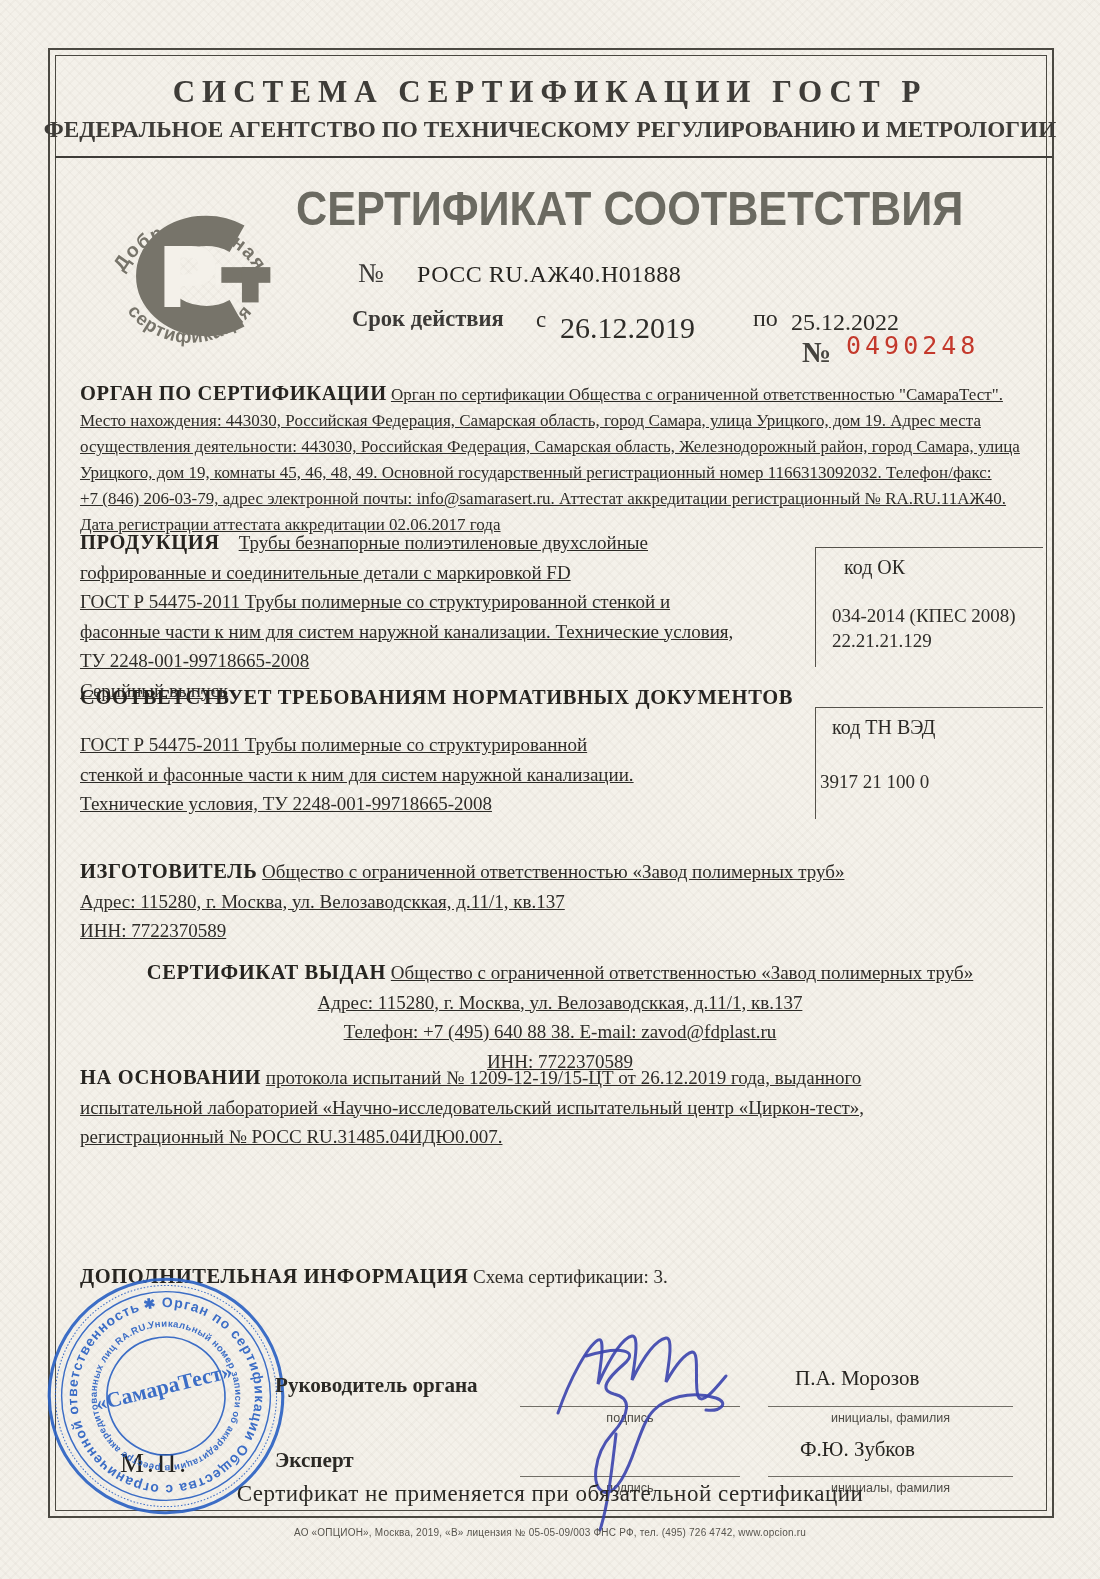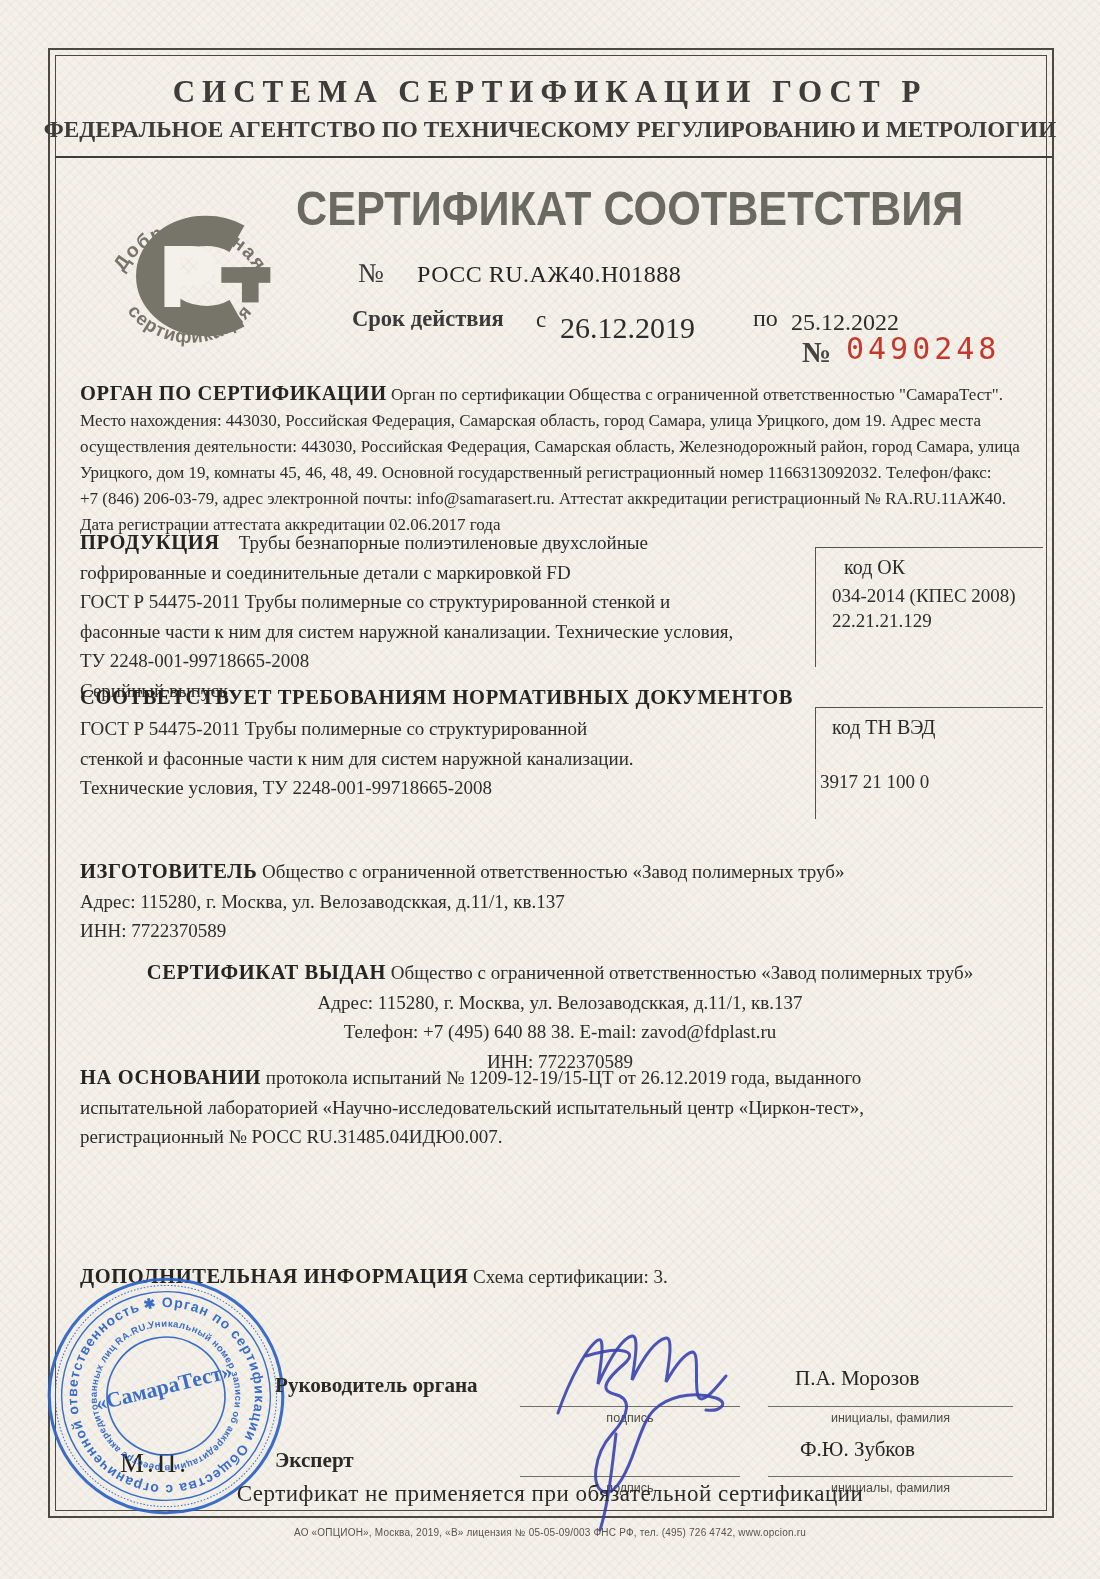--- a/index.html
+++ b/index.html
@@ -28,25 +28,25 @@
 
   .no-label  { position:absolute; left:358px; top:258px; font-size:27px; color:#3b3936; }
   .no-value  { position:absolute; left:417px; top:261px; font-size:24px; letter-spacing:0.5px; color:#262420; }
   .validity-label { position:absolute; left:352px; top:305px; font-weight:bold; font-size:24px; color:#3b3936; transform:scaleX(0.94); transform-origin:left top;}
   .valid-from-prefix { position:absolute; left:536px; top:307px; font-size:23px; }
   .valid-from { position:absolute; left:560px; top:311px; font-size:30px; }
   .valid-to-prefix { position:absolute; left:753px; top:305px; font-size:24px; }
   .valid-to { position:absolute; left:791px; top:309px; font-size:24px; }
   .blank-no-label { position:absolute; left:802px; top:336px; font-size:29px; font-weight:bold; color:#45433e; }
   .blank-no { position:absolute; left:846px; top:331px; font-family:"DejaVu Sans Mono", monospace;
-          font-size:30px; letter-spacing:4px; color:#c4392c; }
+          font-size:25px; letter-spacing:4px; color:#c4392c; }
 
   .sec { position:absolute; left:80px; font-size:17px; line-height:26px; }
   .sec-h { font-weight:bold; font-size:20.5px; letter-spacing:0.6px; color:#262420; }
-  .pre { white-space:pre-line; }
+  .pre { white-space:pre-line;text-decoration:underline; }
   .body19 { font-size:19px; line-height:29.5px; }
 
   .code-box { position:absolute; left:815px; width:228px; border-top:1.8px solid #55524b; border-left:1.8px solid #55524b; padding:8px 0 0 16px; }
   .code-label { font-size:20px; color:#2b2925; }
   .code-value { font-size:19px; line-height:25px; margin-left:-12px; white-space:pre-line; }
 
   .sig-role { position:absolute; left:275px; font-weight:bold; font-size:22px; color:#2b2925; transform:scaleX(0.96); transform-origin:left top;}
   .sig-line { position:absolute; border-bottom:1.5px solid #716e66; }
   .sig-caption { position:absolute; font-family:"Liberation Sans", sans-serif; font-size:12.5px; color:#4c4a44; text-align:center; }
   .sig-name { position:absolute; font-size:21px; color:#262420; }
@@ -121,27 +121,27 @@
     <span class="pre">Трубы безнапорные полиэтиленовые двухслойные
 гофрированные и соединительные детали с маркировкой FD
 ГОСТ Р 54475-2011 Трубы полимерные со структурированной стенкой и
 фасонные части к ним для систем наружной канализации. Технические условия,
 ТУ 2248-001-99718665-2008
 Серийный выпуск</span>
   </div>
 
   <div class="code-box" style="top:547px; height:120px;padding-left:28px;">
     <div class="code-label">код ОК</div>
-    <div class="code-value" style="margin-top:4px;">034-2014 (КПЕС 2008)
+    <div class="code-value" style="margin-top:24px;">034-2014 (КПЕС 2008)
 22.21.21.129</div>
   </div>
 
   <div class="sec" style="top:684px; width:735px;">
     <div class="sec-h">СООТВЕТСТВУЕТ ТРЕБОВАНИЯМ НОРМАТИВНЫХ ДОКУМЕНТОВ</div>
-    <div class="pre body19" style="margin-top:4px;">ГОСТ Р 54475-2011 Трубы полимерные со структурированной
+    <div class="pre body19" style="margin-top:20px;">ГОСТ Р 54475-2011 Трубы полимерные со структурированной
 стенкой и фасонные части к ним для систем наружной канализации.
 Технические условия, ТУ 2248-001-99718665-2008</div>
   </div>
 
   <div class="code-box" style="top:707px; height:112px;">
     <div class="code-label">код ТН ВЭД</div>
     <div class="code-value" style="margin-top:30px;">3917 21 100 0</div>
   </div>
 
   <div class="sec body19" style="top:857px; width:960px;">

